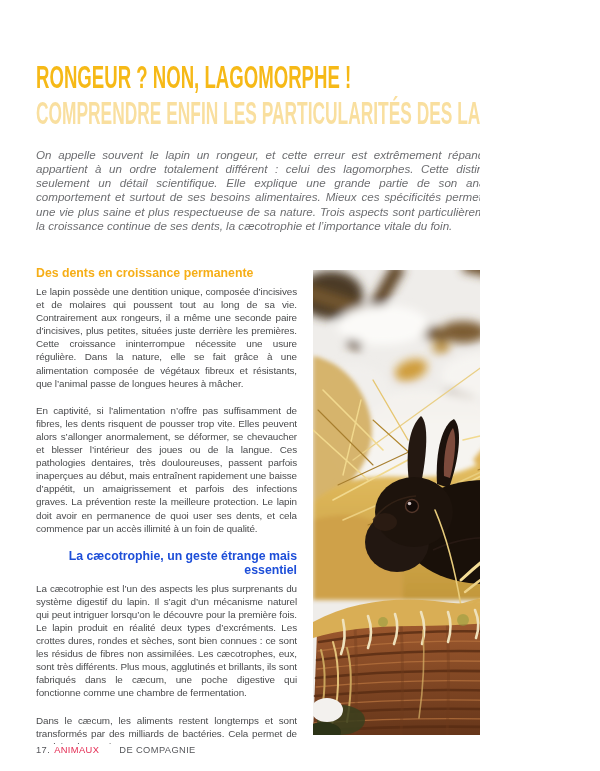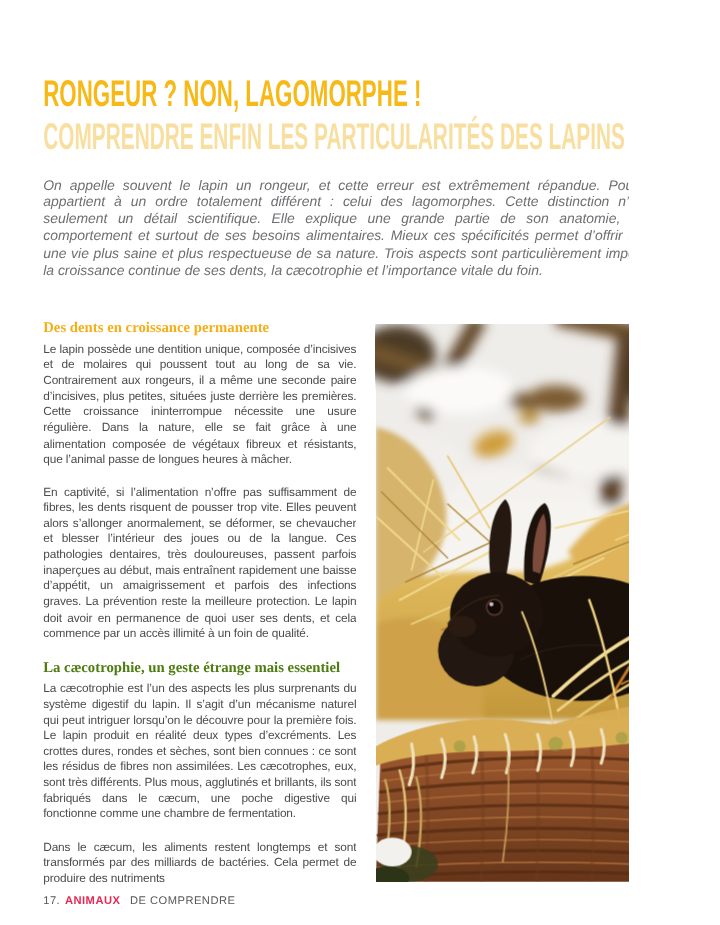--- a/index.html
+++ b/index.html
@@ -1,17 +1,17 @@
 <!DOCTYPE html>
 <html><head>
 <meta charset="utf-8">
 <style>
   html,body{margin:0;padding:0;background:#ffffff;}
   .page{
-    position:relative;width:524px;height:771px;background:#ffffff;
+    position:relative;width:480px;height:771px;background:#ffffff;
     font-family:"Liberation Sans",sans-serif;overflow:hidden;
   }
   .h-title{
     position:absolute;left:36px;top:62px;margin:0;
     font-size:31px;line-height:1;font-weight:700;color:#F6B917;
     white-space:nowrap;transform:scaleX(.60);transform-origin:0 0;
   }
   .h-sub{
     position:absolute;left:36px;top:98px;margin:0;
     font-size:31px;line-height:1;font-weight:700;color:#F9DF9F;
@@ -23,39 +23,38 @@
     color:#6D6E71;
     font-style:italic;
   }
   .col{
     position:absolute;left:36px;top:266px;width:261px;height:478px;
     overflow:hidden;
   }
   .col h3{
     margin:0 0 5px 0;font-size:12.3px;line-height:14px;font-weight:700;
     color:#F6AE17;
-    font-family:Liberation Serif, serif;
-  }
-  .col h3.h-yellow{color:#4d7c0f;margin-top:14px;}
+  }
+  .col h3.h-yellow{color:#1d4ed8;margin-top:14px;text-align:right;}
   .col p{
     margin:0 0 14px 0;font-size:9.9px;line-height:13.1px;
     text-align:justify;color:#4A4B4D;letter-spacing:-0.1px;
   }
   .photo{
     position:absolute;left:313px;top:270px;width:252px;height:465px;
     margin:0;overflow:hidden;
   }
   .photo svg{display:block;}
   .footer{
     position:absolute;left:36px;top:745px;
     font-size:9.3px;line-height:11px;letter-spacing:.4px;color:#55565A;
     white-space:nowrap;
   }
   .footer .num{margin-right:4px;}
-  .footer .brand{color:#E42A52;font-weight:700;margin-right:8px;}
+  .footer .brand{color:#E42A52;font-weight:400;margin-right:20px;}
 </style>
 </head>
 <body>
 
 <div class="page">
 
   <h1 class="h-title">RONGEUR ? NON, LAGOMORPHE !</h1>
   <h2 class="h-sub">COMPRENDRE ENFIN LES PARTICULARITÉS DES LAPINS</h2>
 
   <p class="intro">On appelle souvent le lapin un rongeur, et cette erreur est extrêmement répandue. Pourtant, il appartient à un ordre totalement différent : celui des lagomorphes. Cette distinction n’est pas seulement un détail scientifique. Elle explique une grande partie de son anatomie, de son comportement et surtout de ses besoins alimentaires. Mieux ces spécificités permet d’offrir au lapin une vie plus saine et plus respectueuse de sa nature. Trois aspects sont particulièrement importants : la croissance continue de ses dents, la cæcotrophie et l’importance vitale du foin.</p>
@@ -218,16 +217,16 @@
 
         <ellipse cx="28" cy="450" rx="24" ry="15" fill="#39401d" opacity=".85"></ellipse>
         <ellipse cx="10" cy="462" rx="18" ry="10" fill="#2c3317"></ellipse>
         <ellipse cx="14" cy="440" rx="16" ry="12" fill="#f3f1ee"></ellipse>
         <path d="M252,330 C240,360 238,400 246,440 L252,445 Z" fill="#caa14e"></path>
       </g>
     </svg>
   </figure>
 
   <div class="footer">
-    <span class="num">17.</span><span class="brand">ANIMAUX</span><span class="suffix">DE COMPRENDRE</span>
+    <span class="num">17.</span><span class="brand">ANIMAUX</span><span class="suffix">DE COMPAGNIE</span>
   </div>
 
 </div>
 
 </body></html>

